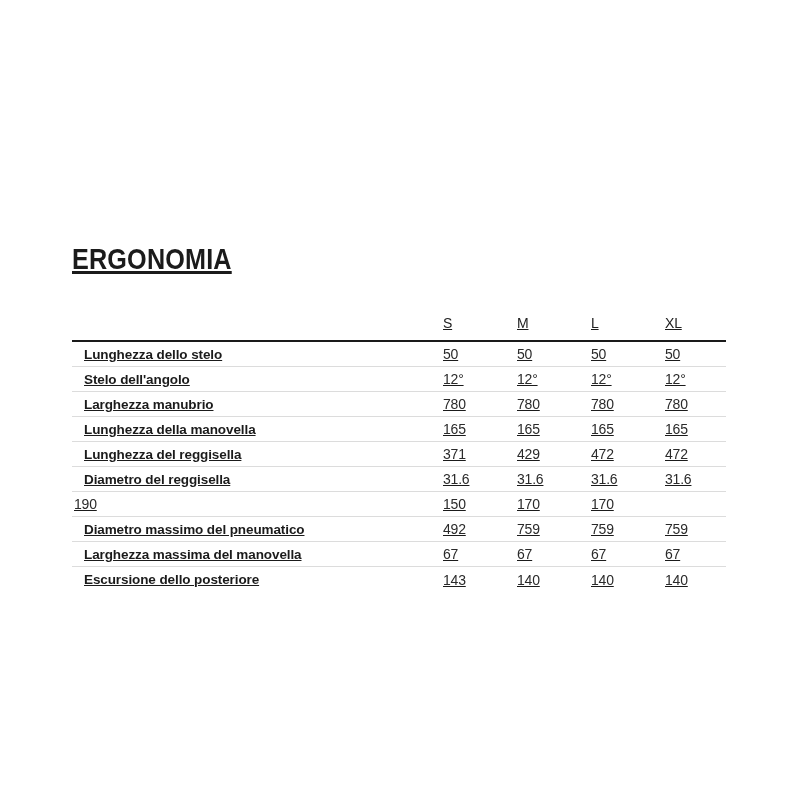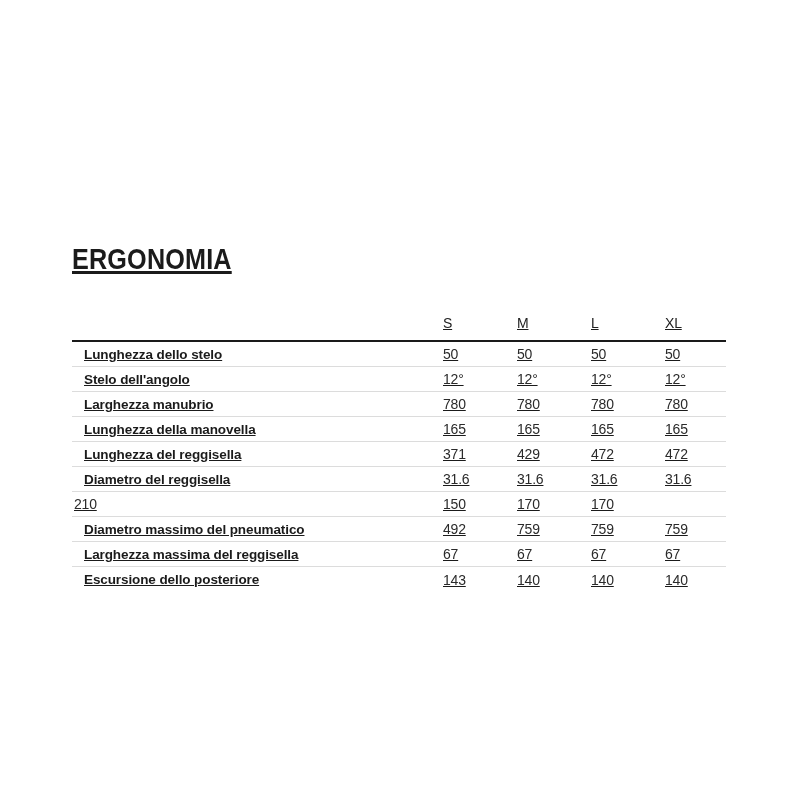--- a/index.html
+++ b/index.html
@@ -125,36 +125,36 @@
 
     <div class="tr row">
       <div class="td label">Diametro del reggisella</div>
       <div class="td val">31.6</div>
       <div class="td val">31.6</div>
       <div class="td val">31.6</div>
       <div class="td val">31.6</div>
     </div>
 
     <div class="tr row">
-      <div class="td val">210</div>
+      <div class="td val">190</div>
       <div class="td val">150</div>
       <div class="td val">170</div>
       <div class="td val">170</div>
     </div>
 
     <div class="tr row">
       <div class="td label">Diametro massimo del pneumatico</div>
       <div class="td val">492</div>
       <div class="td val">759</div>
       <div class="td val">759</div>
       <div class="td val">759</div>
     </div>
 
     <div class="tr row">
-      <div class="td label">Larghezza massima del reggisella</div>
+      <div class="td label">Larghezza massima del manovella</div>
       <div class="td val">67</div>
       <div class="td val">67</div>
       <div class="td val">67</div>
       <div class="td val">67</div>
     </div>
 
     <div class="tr row">
       <div class="td label">Escursione dello posteriore</div>
       <div class="td val">143</div>
       <div class="td val">140</div>

